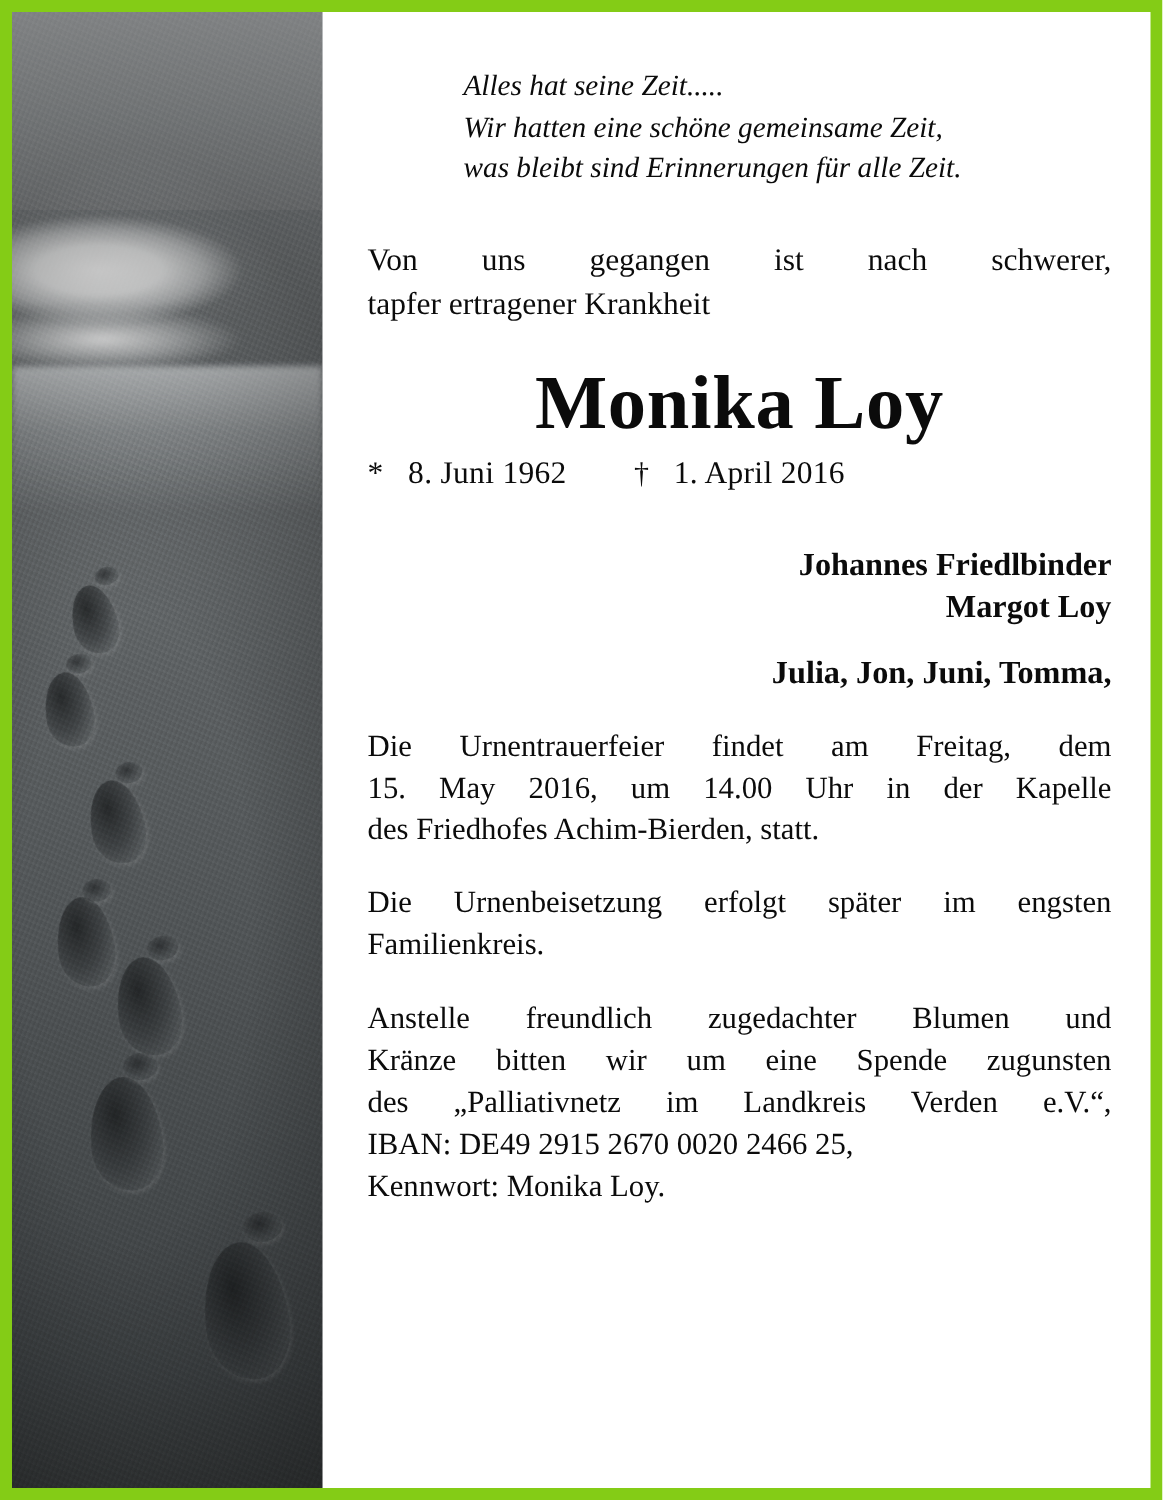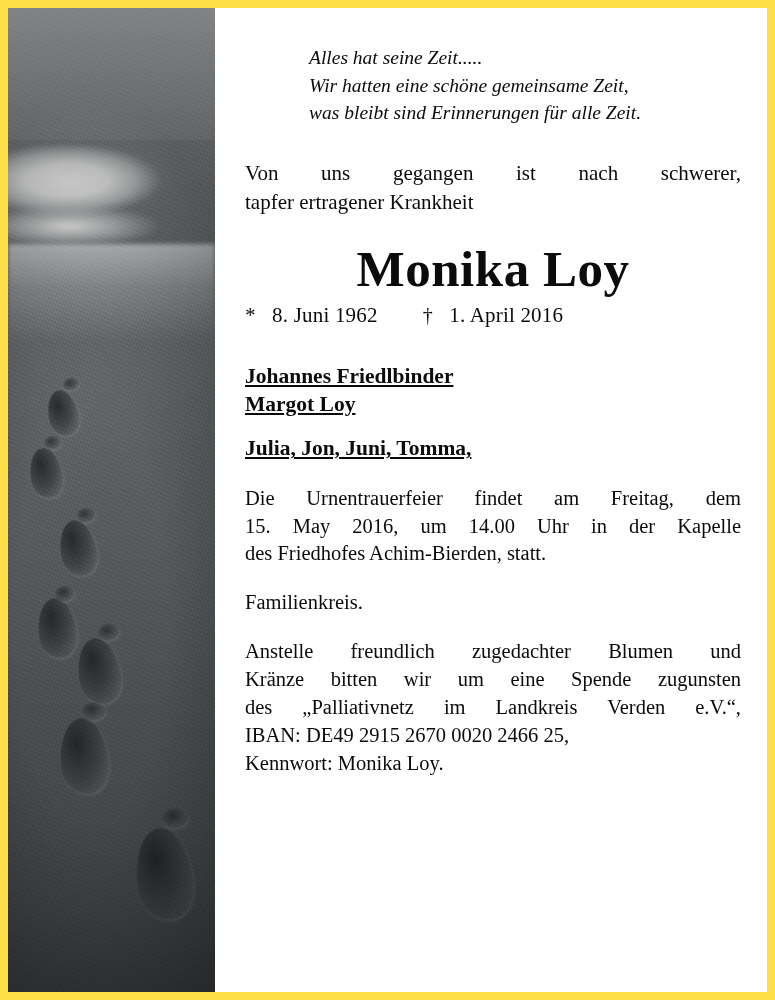--- a/index.html
+++ b/index.html
@@ -4,21 +4,21 @@
 <style>
   html, body {
     margin: 0;
     padding: 0;
     background: #ffffff;
   }
   .page {
     position: relative;
     width: 775px;
     height: 1000px;
-    background: #fde047;
+    background: #84cc16;
     box-sizing: border-box;
     overflow: hidden;
     font-family: "Liberation Serif", serif;
   }
   .card {
     position: absolute;
     left: 8px;
     top: 8px;
     width: 759px;
     height: 984px;
@@ -144,26 +144,25 @@
     line-height: 1.05;
   }
   .dates {
     font-size: 21px;
     margin: 0 0 34px 0;
     letter-spacing: 0.2px;
   }
   .dates .sep { display: inline-block; width: 34px; }
   .dates .dagger { font-size: 20px; }
   .mourners {
-    text-align: left;
+    text-align: right;
     font-weight: bold;
     font-size: 21.5px;
     line-height: 1.32;
     margin: 0 0 22px 0;
-    text-decoration: underline;
   }
   .mourners .grp { margin-bottom: 16px; }
   .mourners .grp:last-child { margin-bottom: 0; }
   .para {
     font-size: 20.5px;
     line-height: 1.36;
     margin: 0 0 21px 0;
     text-align: justify;
     font-family: Liberation Serif, serif;
   }
@@ -242,20 +241,21 @@
         </div>
       </div>
 
       <div class="para">
         <div class="j">Die Urnentrauerfeier findet am Freitag, dem</div>
         <div class="j">15. May 2016, um 14.00 Uhr in der Kapelle</div>
         <div>des Friedhofes Achim-Bierden, statt.</div>
       </div>
 
       <div class="para">
+        <div class="j">Die Urnenbeisetzung erfolgt später im engsten</div>
         <div>Familienkreis.</div>
       </div>
 
       <div class="para">
         <div class="j">Anstelle freundlich zugedachter Blumen und</div>
         <div class="j">Kränze bitten wir um eine Spende zugunsten</div>
         <div class="j">des „Palliativnetz im Landkreis Verden e.V.“,</div>
         <div>IBAN:  DE49  2915  2670  0020  2466  25,</div>
         <div>Kennwort: Monika Loy.</div>
       </div>

